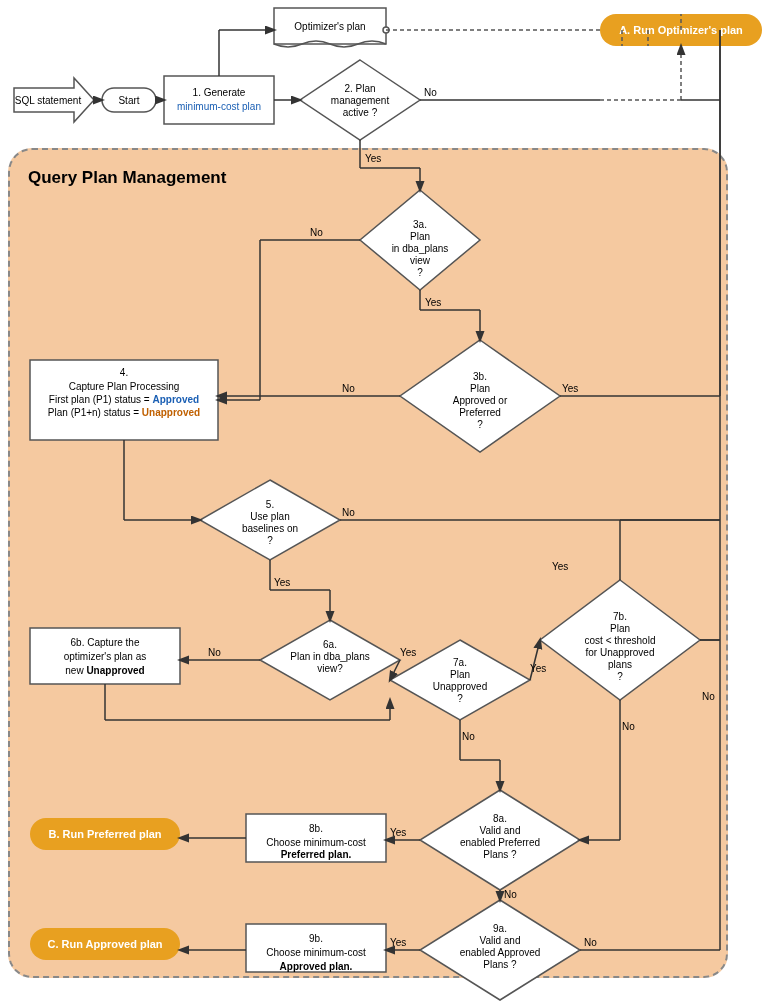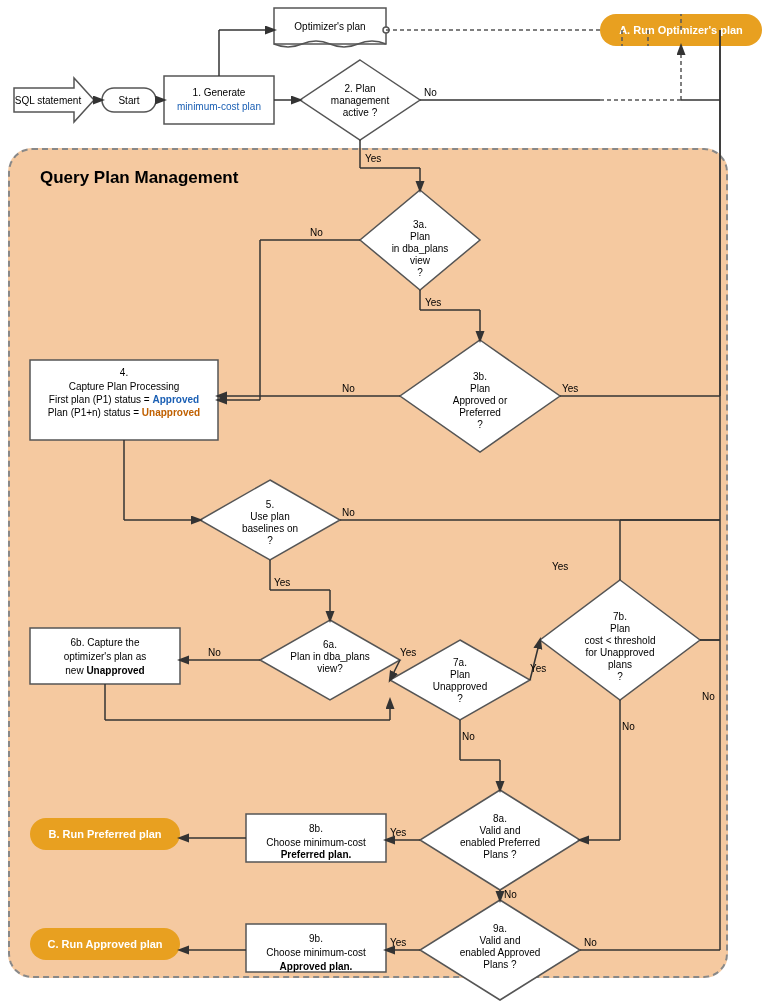--- a/index.html
+++ b/index.html
@@ -27,21 +27,21 @@
       top: 148px;
       width: 720px;
       height: 830px;
       background: #f5c9a0;
       border: 2px dashed #888;
       border-radius: 24px;
     }
 
     .qpm-title {
       position: absolute;
-      left: 40px;
+      left: 28px;
       top: 168px;
       font-size: 17px;
       font-weight: bold;
       color: #000;
     }
 
     
     .svg-overlay {
       position: absolute;
       top: 0; left: 0;

